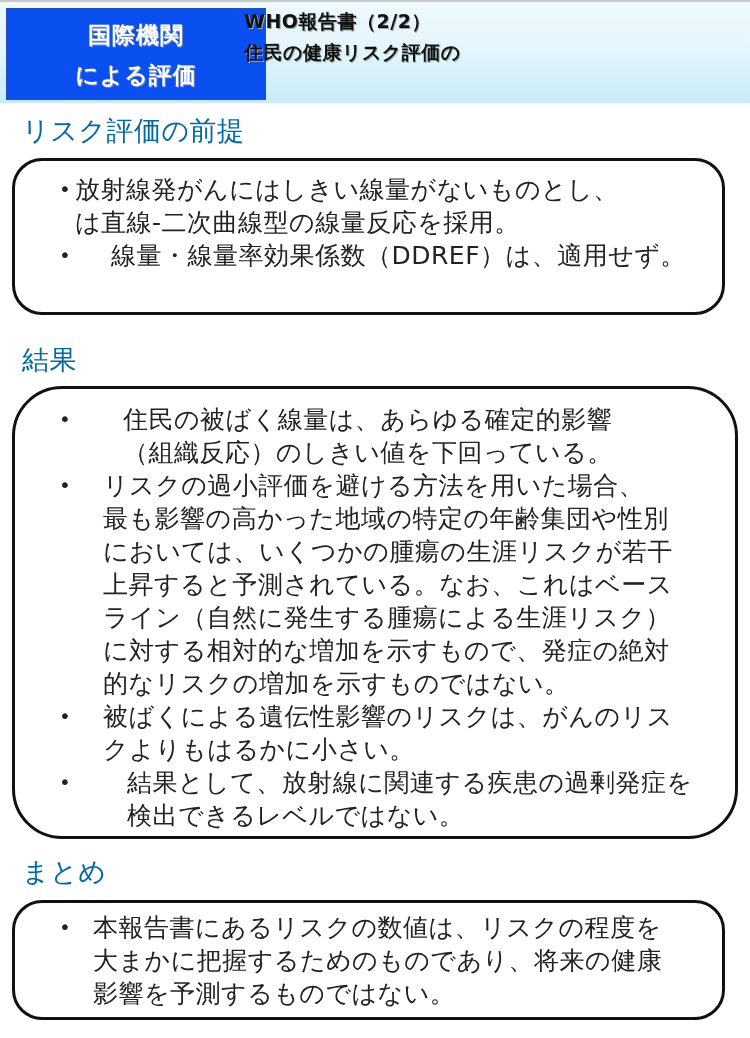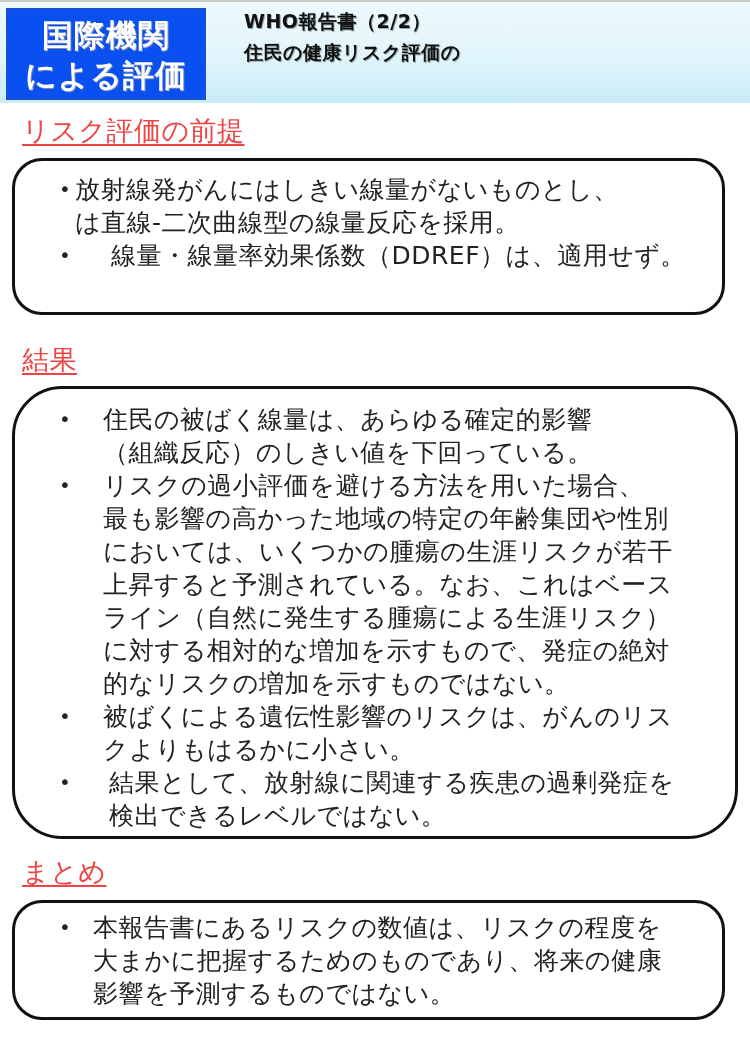--- a/index.html
+++ b/index.html
@@ -6,35 +6,35 @@
     body {
       width: 750px; height: 1038px; background: #ffffff; position: relative; overflow: hidden;
       font-family: "DejaVu Sans", "Liberation Sans", sans-serif; color: #111;
     }
     .header {
       position: absolute; left: 0; top: 0; width: 750px; height: 103px;
       background: linear-gradient(180deg, #eef9fe 0%, #e3f5fc 50%, #c7ecf8 100%);
       border-top: 2px solid #c8c8c8; box-sizing: border-box;
     }
     .badge {
-      position: absolute; left: 6px; top: 6px; width: 200px; height: 92px;
+      position: absolute; left: 6px; top: 6px; width: 260px; height: 92px;
       background: #0a50f0; border: 1px solid #2a4fb0; box-sizing: border-box;
-      color: #fff; font-weight: bold; font-size: 31px; line-height: 40px;
+      color: #fff; font-weight: bold; font-size: 23px; line-height: 40px;
       text-align: center; padding-top: 6px;
     }
     .badge span { display: block; text-shadow: 1px 1px 0 #7a8bb8; letter-spacing: 1px; }
     .title {
       position: absolute; left: 244px; top: 4px; font-weight: bold; font-size: 19px;
       line-height: 31px; color: #111; text-shadow: 1px 1px 0 #9aa; letter-spacing: 0.5px;
     }
     .title span { display: block; }
     .section-title {
       position: absolute; left: 22px; font-size: 27px; line-height: 34px;
-      text-decoration: underline; text-underline-offset: 4px; text-decoration-thickness: 2px;
-      color: #ef4444; letter-spacing: 0.5px;
+      text-underline-offset: 4px; text-decoration-thickness: 2px;
+      color: #0369a1; letter-spacing: 0.5px;
     }
     .box {
       position: absolute; left: 12px; border: 3px solid #111; border-radius: 30px;
       box-sizing: border-box; background: #fff;
     }
     .item { position: relative; font-size: 25px; line-height: 33px; color: #222; letter-spacing: 0.5px; }
     .item .bullet { position: absolute; left: 0; top: 0; font-size: 20px; }
     .item .lines span { display: block; white-space: nowrap; }
   </style>
 </head>
@@ -65,21 +65,21 @@
     <div class="lines" style="margin-left:52px;">
       <span>線量・線量率効果係数（DDREF）は、適用せず。</span>
     </div>
   </div>
 </div>
 
 <div class="section-title" style="top:343px;">結果</div>
 <div class="box" style="top:386px; width:726px; height:453px; padding:14px 0 0 44px; border-radius:50px;">
   <div class="item">
     <span class="bullet">•</span>
-    <div class="lines" style="margin-left:44px;">
+    <div class="lines" style="margin-left:64px;">
       <span>住民の被ばく線量は、あらゆる確定的影響</span>
       <span>（組織反応）のしきい値を下回っている。</span>
     </div>
   </div>
   <div class="item">
     <span class="bullet">•</span>
     <div class="lines" style="margin-left:44px;">
       <span>リスクの過小評価を避ける方法を用いた場合、</span>
       <span>最も影響の高かった地域の特定の年齢集団や性別</span>
       <span>においては、いくつかの腫瘍の生涯リスクが若干</span>
@@ -91,21 +91,21 @@
   </div>
   <div class="item">
     <span class="bullet">•</span>
     <div class="lines" style="margin-left:44px;">
       <span>被ばくによる遺伝性影響のリスクは、がんのリス</span>
       <span>クよりもはるかに小さい。</span>
     </div>
   </div>
   <div class="item">
     <span class="bullet">•</span>
-    <div class="lines" style="margin-left:50px;">
+    <div class="lines" style="margin-left:68px;">
       <span>結果として、放射線に関連する疾患の過剰発症を</span>
       <span>検出できるレベルではない。</span>
     </div>
   </div>
 </div>
 
 <div class="section-title" style="top:855px;">まとめ</div>
 <div class="box" style="top:900px; width:713px; height:120px; padding:8px 0 0 44px;">
   <div class="item">
     <span class="bullet">•</span>

